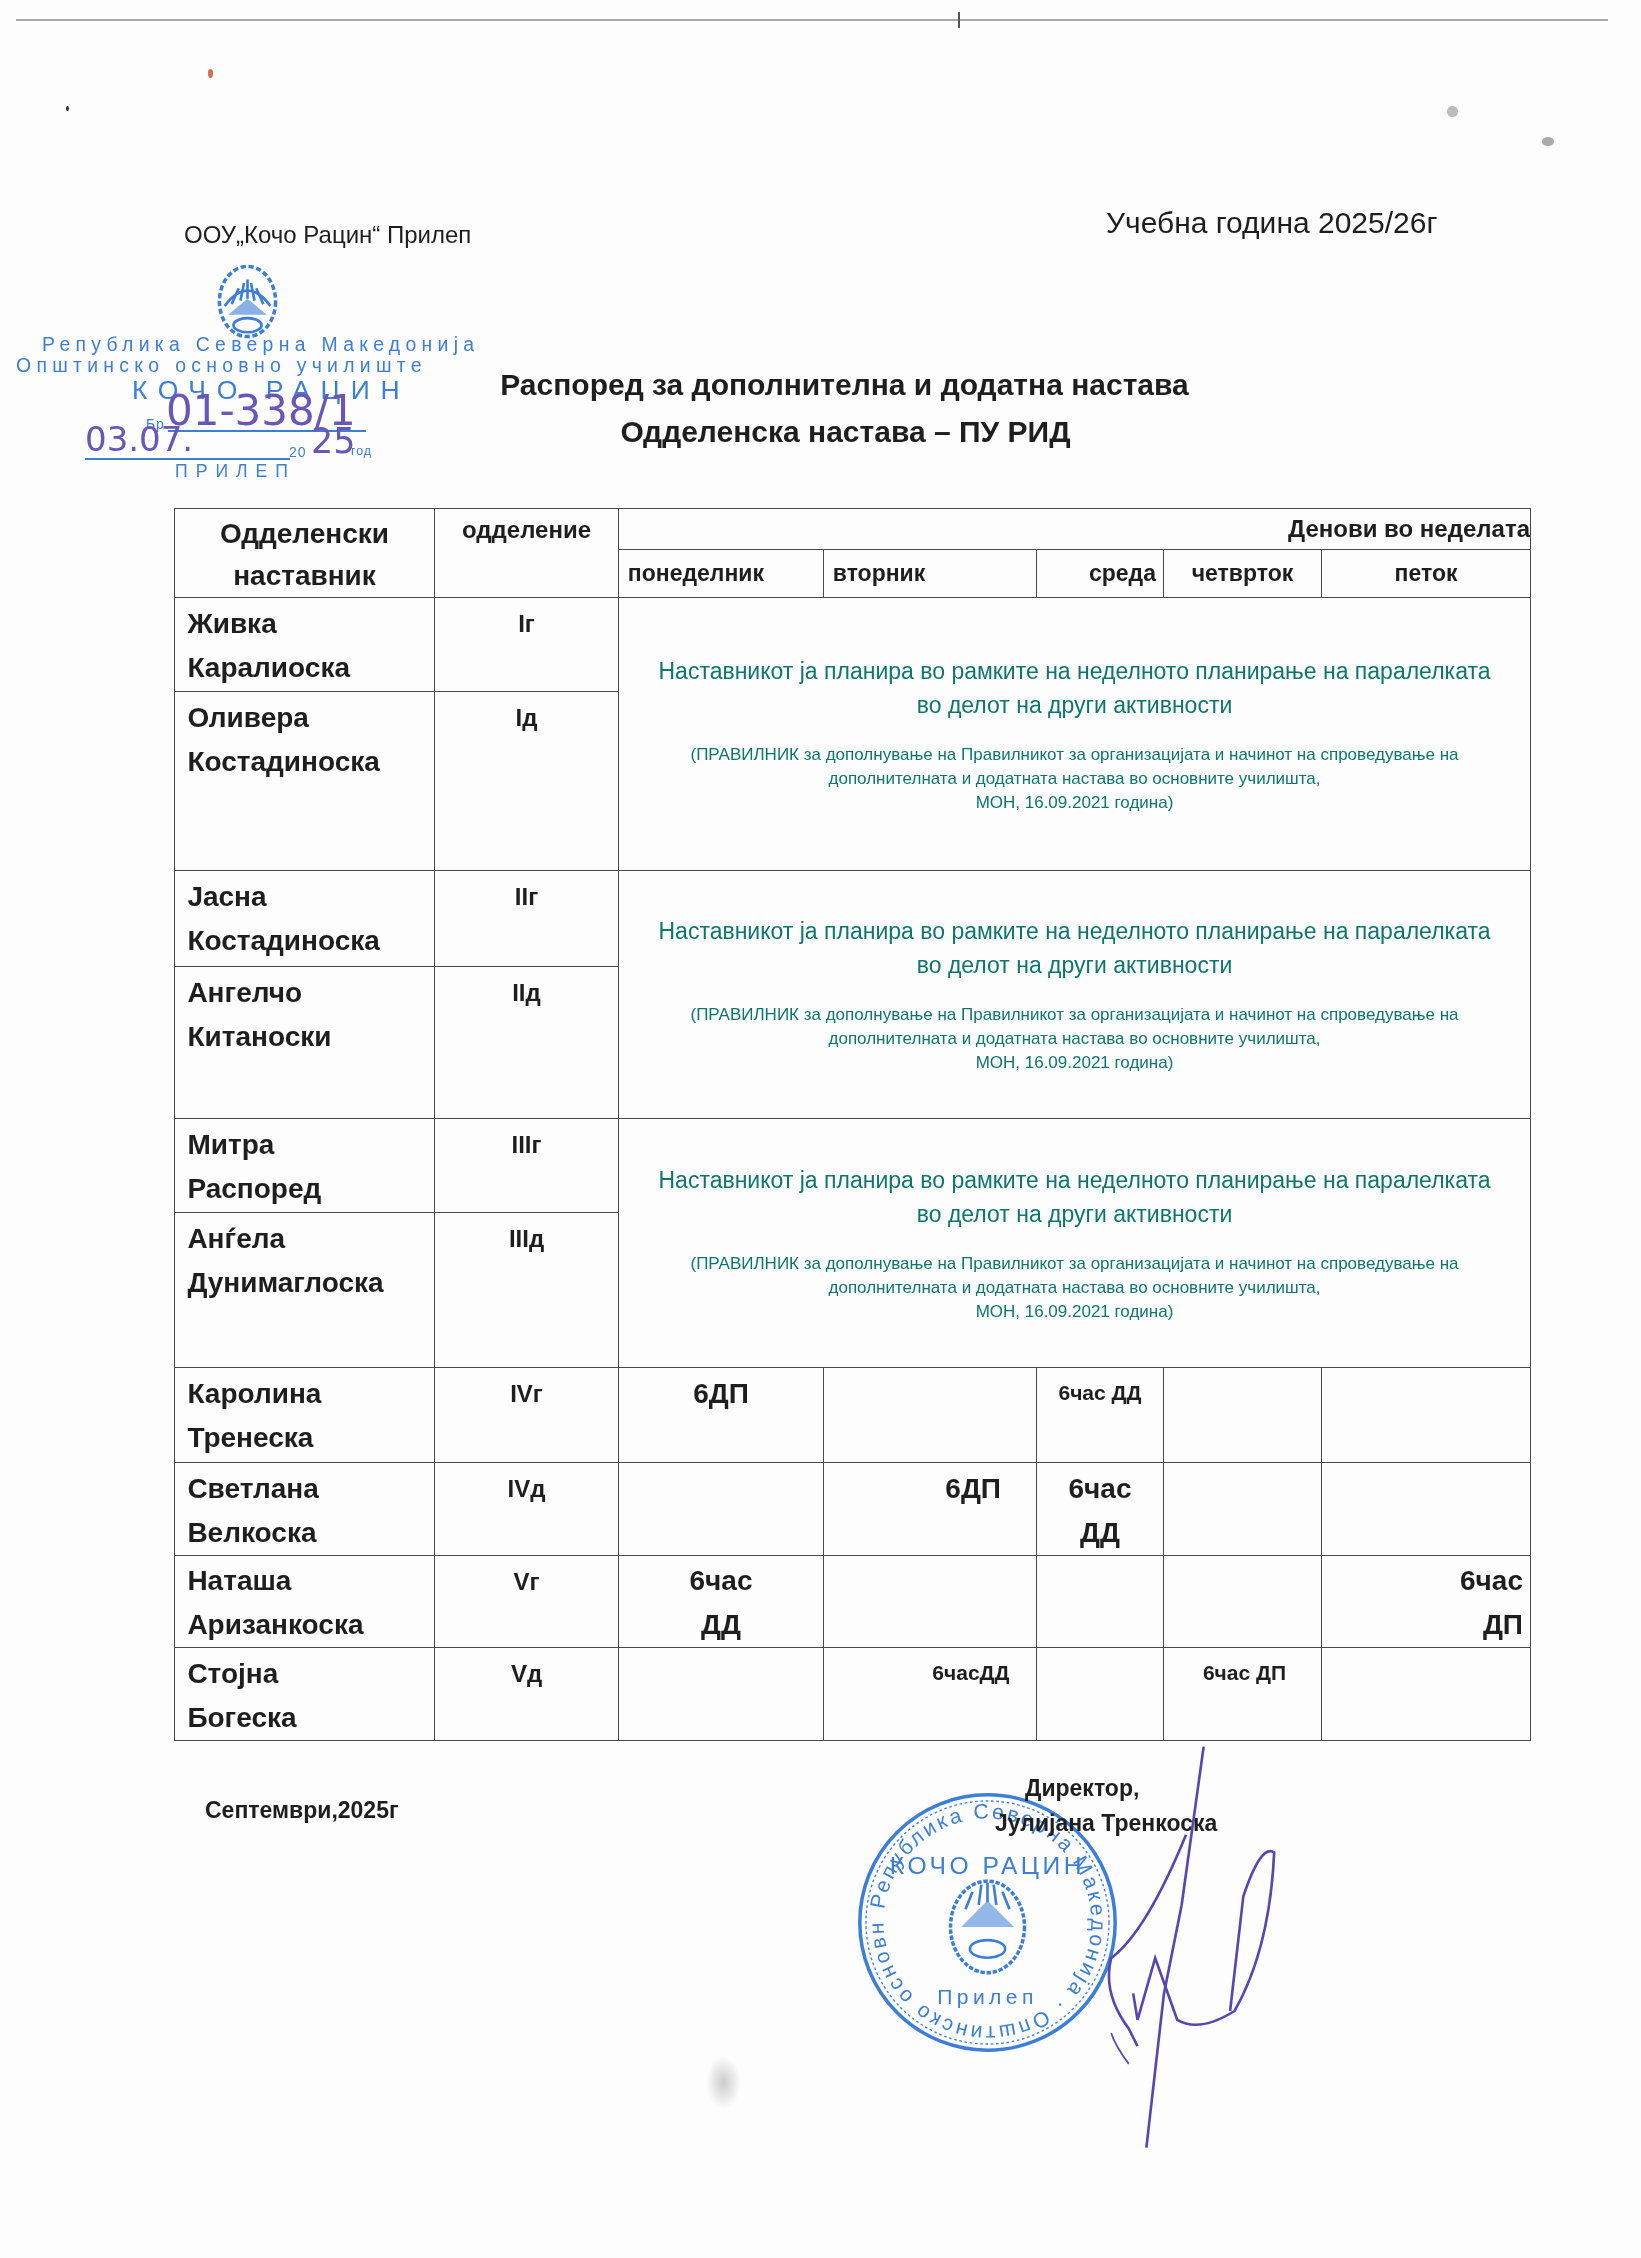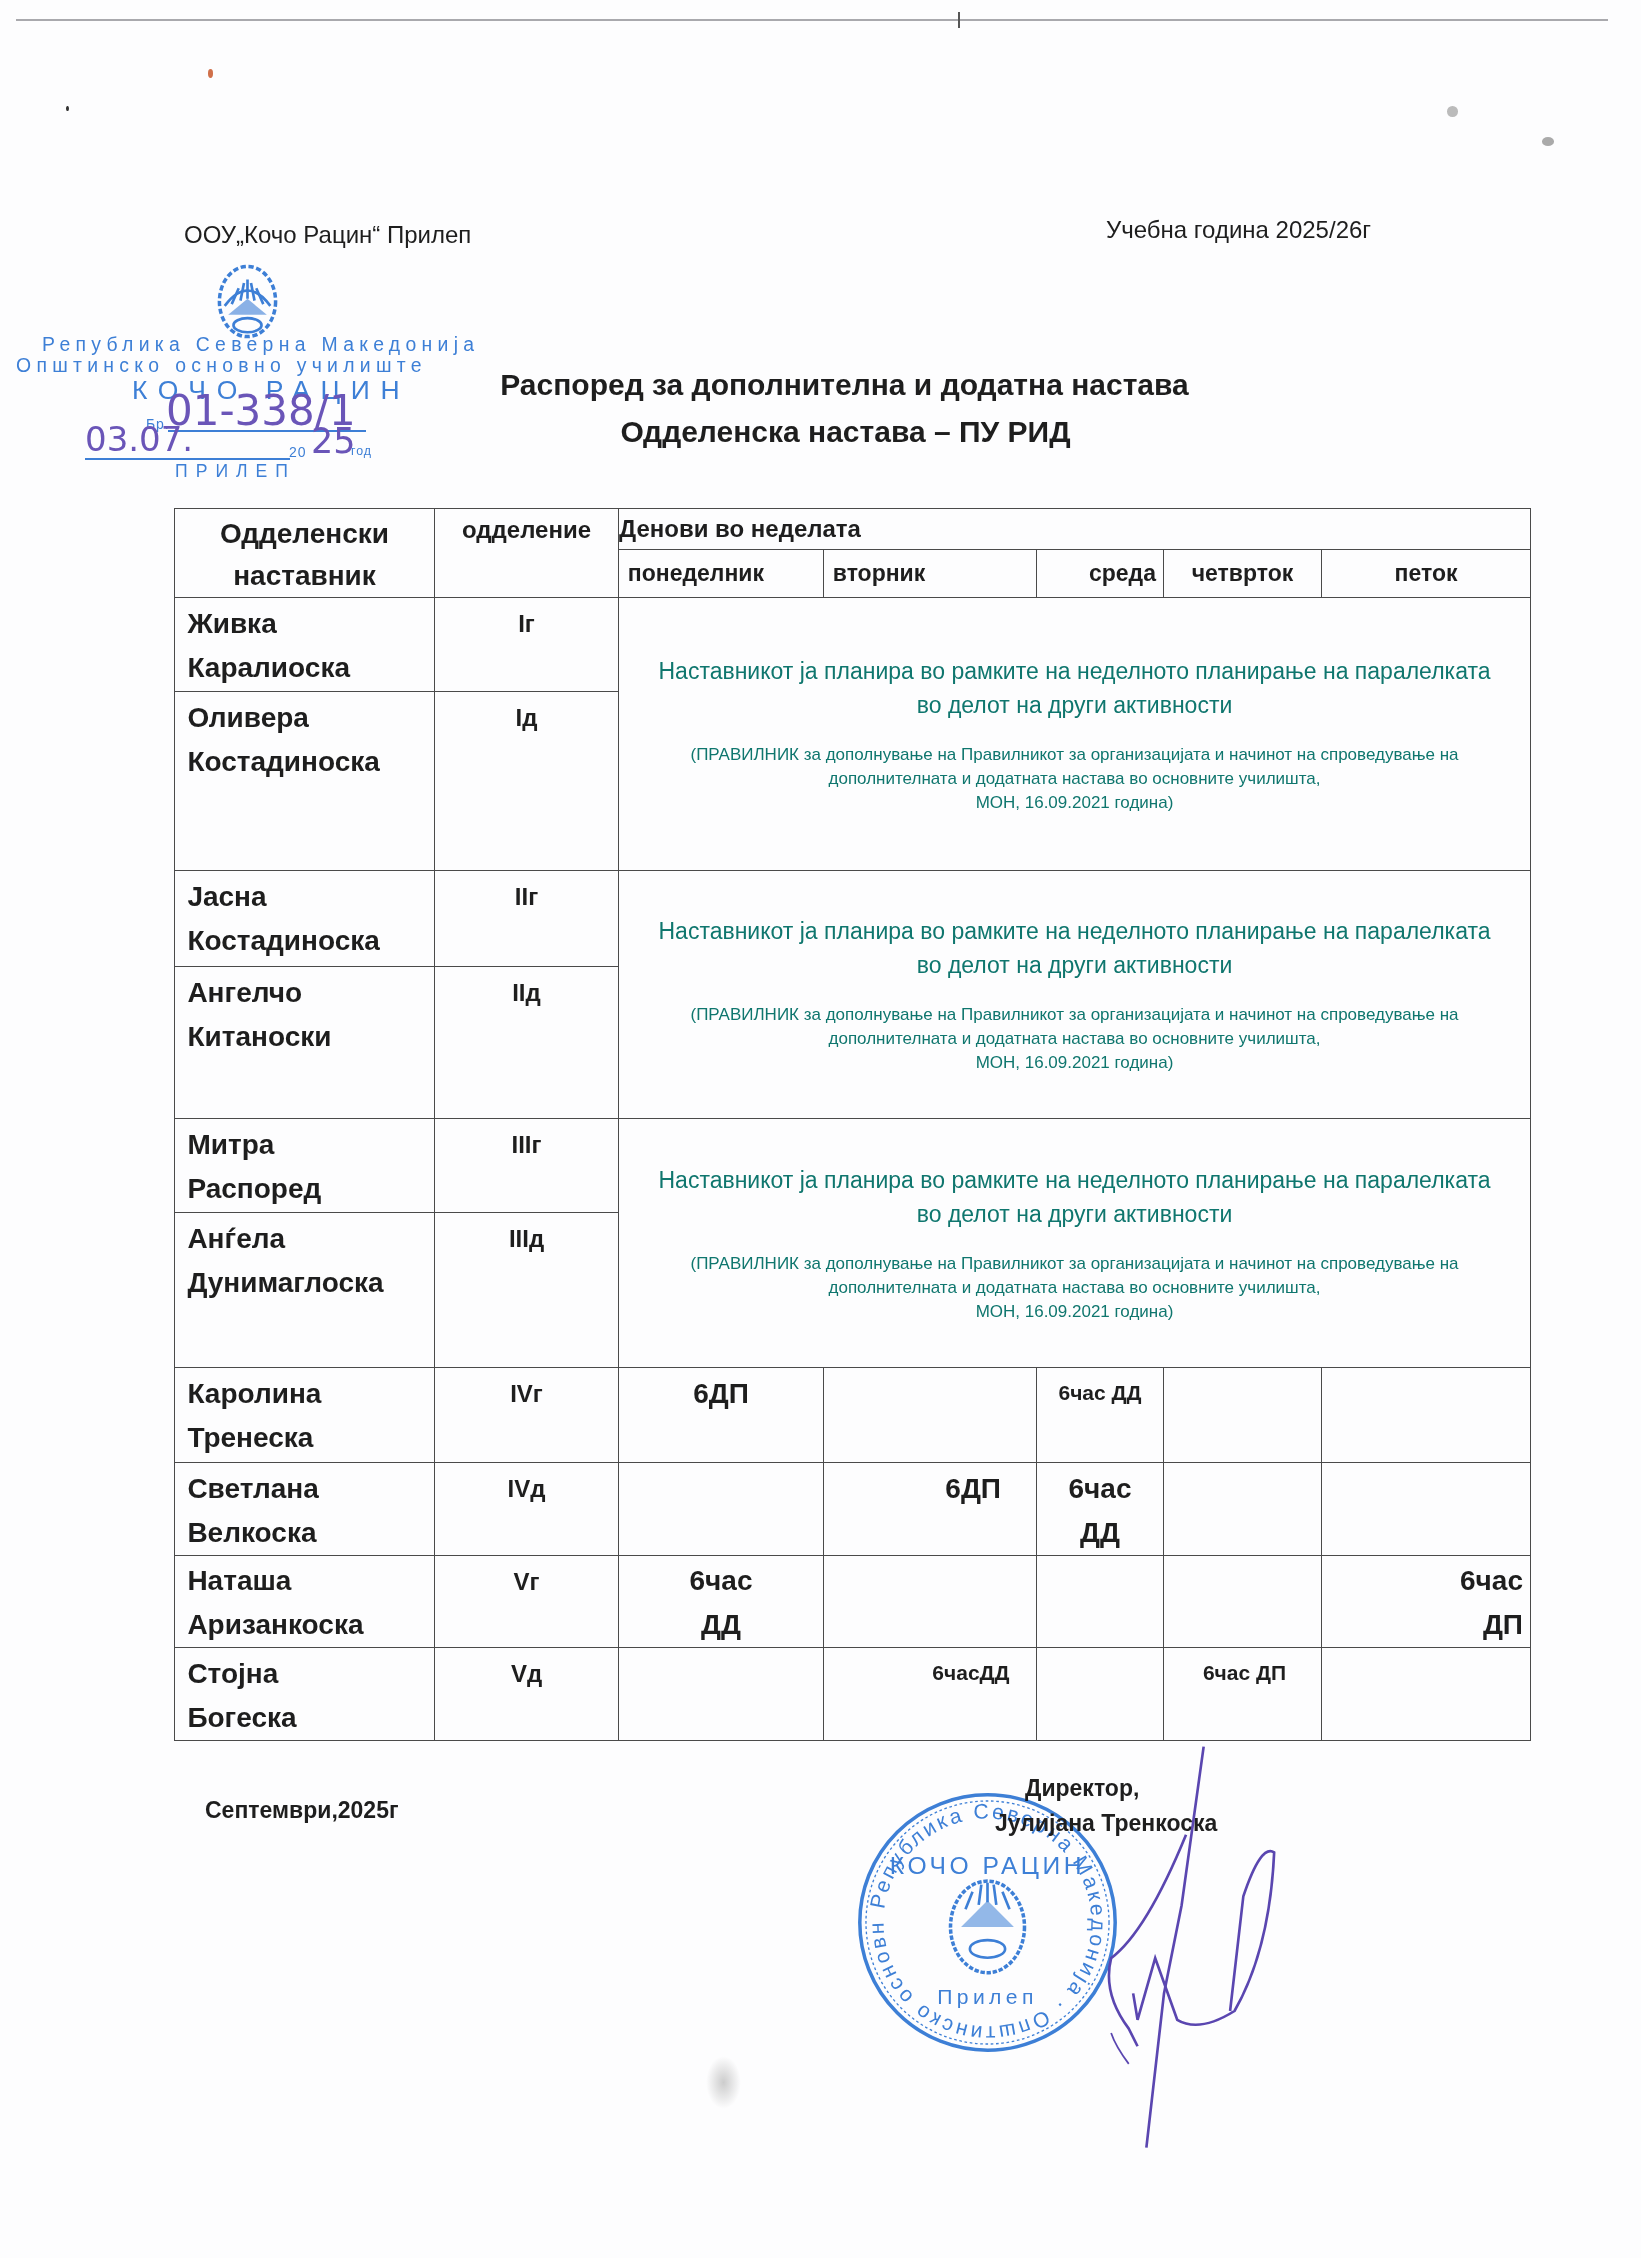--- a/index.html
+++ b/index.html
@@ -7,40 +7,40 @@
     width: 1642px; height: 2258px; position: relative; overflow: hidden;
     background: #fdfdfe;
     font-family: "Liberation Sans", "DejaVu Sans", sans-serif;
     color: #1e1e1e;
   }
   .abs { position: absolute; }
   .topline { left: 16px; top: 19.4px; width: 1592px; height: 1.8px; background: #a9a9ad; }
   .topline-tick { left: 958px; top: 12.4px; width: 1.8px; height: 16px; background: #555; }
   .speck { border-radius: 50%; }
   .school { left: 184px; top: 221px; font-size: 24px; }
-  .year { left: 1106px; top: 216px; font-size: 24px; }
+  .year { left: 1106px; top: 206px; font-size: 30px; }
   .title1 { left: 8px; width: 1642px; top: 368px; text-align: center; font-size: 30px; font-weight: bold; padding-left: 31px; box-sizing: border-box; }
   .title2 { left: 0; width: 1642px; top: 415px; text-align: center; font-size: 30px; font-weight: bold; padding-left: 49px; box-sizing: border-box; }
 
   
   .stamp-tl { left: 0; top: 262px; width: 459px; height: 229px; color: #3d7fd6; }
   .stamp-tl .emblem { position: absolute; left: 212px; top: 0; width: 71px; height: 79px; }
   .stamp-tl .line { position: absolute; font-size: 19.4px; letter-spacing: 5.3px; white-space: nowrap; }
   .stamp-tl .hand { position: absolute; color: #6a55b8; font-family: "DejaVu Sans", sans-serif; font-size: 42px; white-space: nowrap; }
 
   table.sched {
     position: absolute; left: 174px; top: 508px; width: 1355px;
     border-collapse: collapse; table-layout: fixed;
   }
   table.sched td, table.sched th {
     border: 1.8px solid #4a4a4a; vertical-align: top; padding: 0;
   }
   .hdr-teacher { font-size: 28px; font-weight: bold; text-align: center; line-height: 42px; padding-top: 3.5px !important; }
   .hdr-class { font-size: 24px; font-weight: bold; text-align: center; padding-top: 7px !important; margin-top: 23px; }
-  .hdr-days { font-size: 24px; font-weight: bold; text-align: left; height: 39px; line-height: 39px; }
+  .hdr-days { font-size: 24px; font-weight: bold; text-align: right; height: 39px; line-height: 39px; }
   .hdr-day { font-size: 23px; font-weight: bold; height: 46px; line-height: 46px; }
   .name { font-size: 28px; font-weight: bold; line-height: 44px; padding: 3.5px 0 0 12.4px !important; }
   .cls { font-size: 24px; font-weight: bold; text-align: center; padding-top: 12.4px !important; }
   .note { text-align: center; vertical-align: middle !important; color: #0f766e; }
   .note .main { font-size: 23px; line-height: 34px; }
   .note .sub { font-size: 17px; line-height: 24px; margin-top: 21px; }
   .cell { font-weight: bold; text-align: center; }
   .cell.big { font-size: 28px; line-height: 44px; padding-top: 3.5px !important; }
   .cell.small { font-size: 21px; line-height: 26.5px; padding-top: 12.4px !important; }
 

